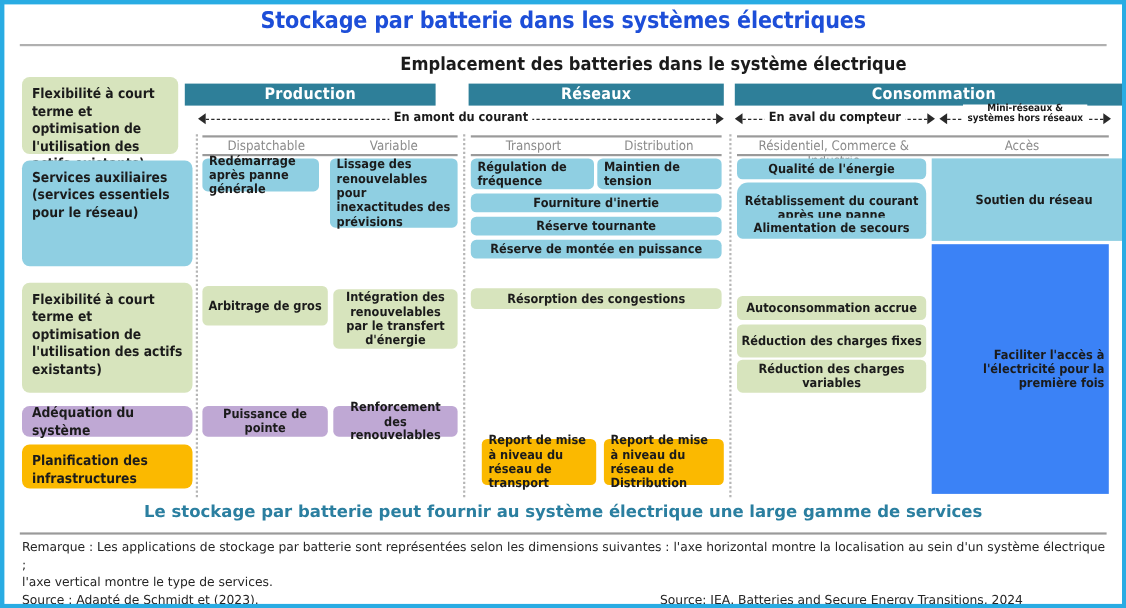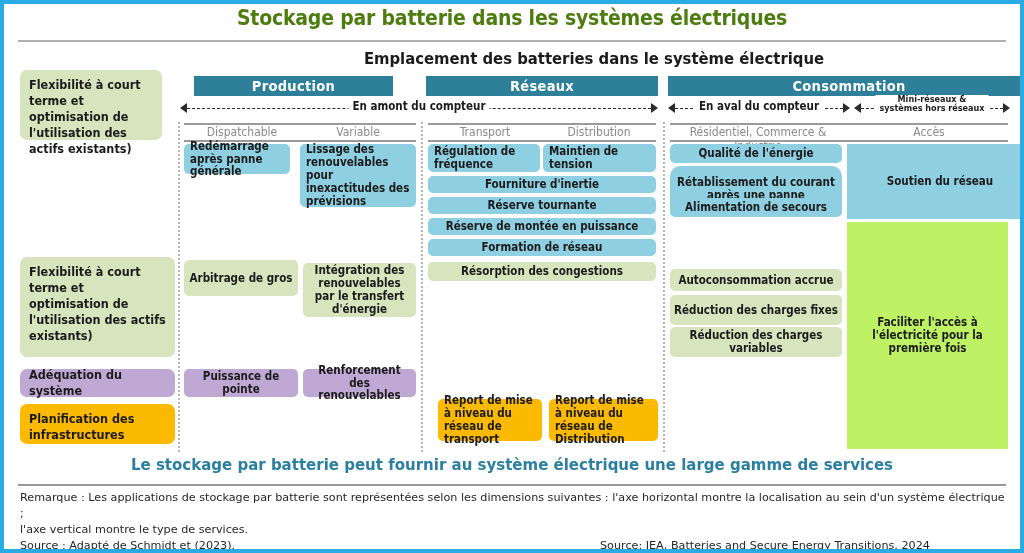--- a/index.html
+++ b/index.html
@@ -15,21 +15,21 @@
     background: #ffffff;
     border: 4px solid #29ace3;
     overflow: hidden;
   }
 
   
   .title {
     position: absolute; left: 0; top: 2px; width: 1016px;
     text-align: center;
     font-size: 21px; font-weight: bold; letter-spacing: -0.2px;
-    color: #4d7c0f;
+    color: #1d4ed8;
     font-family: "DejaVu Sans Condensed", "DejaVu Sans", sans-serif;
   }
   .rule-top {
     position: absolute; left: 14px; top: 36px; width: 988px; height: 2px;
     background: #b0b0b0;
   }
 
   
   .subtitle {
     position: absolute; left: 170px; top: 45px; width: 840px;
@@ -110,21 +110,21 @@
     display: flex; align-items: center; justify-content: center;
     text-align: center;
     padding: 2px 4px;
     font-family: "DejaVu Sans Condensed", "DejaVu Sans", sans-serif;
   }
   .appbox.lj { justify-content: flex-start; text-align: left; padding-left: 6px; }
   .c-blue   { background: #8fcfe2; }
   .c-green  { background: #d7e4bd; }
   .c-purple { background: #bfa8d4; }
   .c-orange { background: #fbb900; }
-  .c-gray   { background: #bef264; }
+  .c-gray   { background: #3b82f6; text-align: right; }
 
   
   .caption {
     position: absolute; left: 16px; top: 452px; width: 984px;
     text-align: center;
     font-size: 15px; font-weight: bold; color: #2b7fa0;
     font-family: "DejaVu Sans", sans-serif;
   }
   .rule-bot {
     position: absolute; left: 14px; top: 480px; width: 988px; height: 1.5px;
@@ -148,33 +148,34 @@
 <body>
 
 <div id="page">
 
   <div class="title">Stockage par batterie dans les systèmes électriques</div>
   <div class="rule-top"></div>
 
   <div class="subtitle">Emplacement des batteries dans le système électrique</div>
 
   <div class="legend-box lg-green" style="left:16px; top:66px; width:142px; height:70px;">Flexibilité à court terme et optimisation de l'utilisation des actifs existants)</div>
+  <div class="legend-box lg-blue" style="left:16px; top:142px; width:155px; height:96px;">Services auxiliaires (services essentiels pour le réseau)</div>
   <div class="legend-box lg-green" style="left:16px; top:253px; width:155px; height:100px;">Flexibilité à court terme et optimisation de l'utilisation des actifs existants)</div>
   <div class="legend-box lg-purple" style="left:16px; top:365px; width:155px; height:28px; display:flex; align-items:center;">Adéquation du système</div>
   <div class="legend-box lg-orange" style="left:16px; top:400px; width:155px; height:40px;">Planification des infrastructures</div>
 
-  <div class="colbar" style="left:190px; top:72px; width:199px;">Production</div>
+  <div class="colbar" style="left:164px; top:72px; width:228px;">Production</div>
   <div class="colbar" style="left:422px; top:72px; width:232px;">Réseaux</div>
   <div class="colbar" style="left:664px; top:72px; width:362px;">Consommation</div>
 
   <div class="arrowrow" style="left:176px; top:96px; width:478px;">
     <div class="ahead left" style="left:0;"></div>
     <div class="dline" style="left:7px; width:464px;"></div>
     <div class="ahead right" style="right:0;"></div>
-    <div class="atext" style="left:50%; transform:translateX(-50%);">En amont du compteur</div>
+    <div class="atext" style="left:50%; transform:translateX(-50%);">En amont du courant</div>
   </div>
 
   <div class="arrowrow" style="left:664px; top:96px; width:182px;">
     <div class="ahead left" style="left:0;"></div>
     <div class="dline" style="left:7px; width:168px;"></div>
     <div class="ahead right" style="right:0;"></div>
     <div class="atext" style="left:50%; transform:translateX(-50%);">En aval du compteur</div>
   </div>
 
   <div class="arrowrow" style="left:850px; top:96px; width:156px;">
@@ -211,21 +212,20 @@
   <div class="appbox c-green" style="left:180px; top:256px; width:114px; height:36px;">Arbitrage de gros</div>
   <div class="appbox c-green" style="left:299px; top:259px; width:113px; height:54px;">Intégration des renouvelables par le transfert d'énergie</div>
   <div class="appbox c-purple" style="left:180px; top:365px; width:114px; height:28px;">Puissance de pointe</div>
   <div class="appbox c-purple" style="left:299px; top:365px; width:113px; height:28px;">Renforcement des renouvelables</div>
 
   <div class="appbox c-blue lj" style="left:424px; top:140px; width:112px; height:28px;">Régulation de fréquence</div>
   <div class="appbox c-blue lj" style="left:539px; top:140px; width:113px; height:28px;">Maintien de tension</div>
   <div class="appbox c-blue" style="left:424px; top:172px; width:228px; height:17px;">Fourniture d'inertie</div>
   <div class="appbox c-blue" style="left:424px; top:193px; width:228px; height:17px;">Réserve tournante</div>
   <div class="appbox c-blue" style="left:424px; top:214px; width:228px; height:17px;">Réserve de montée en puissance</div>
-  <div class="appbox c-blue" style="left:424px; top:235px; width:228px; height:17px;">Formation de réseau</div>
   <div class="appbox c-green" style="left:424px; top:258px; width:228px; height:19px;">Résorption des congestions</div>
   <div class="appbox c-orange lj" style="left:434px; top:395px; width:104px; height:42px;">Report de mise à niveau du réseau de transport</div>
   <div class="appbox c-orange lj" style="left:545px; top:395px; width:109px; height:42px;">Report de mise à niveau du réseau de Distribution</div>
 
   <div class="appbox c-blue" style="left:666px; top:140px; width:172px; height:19px;">Qualité de l'énergie</div>
   <div class="appbox c-blue" style="left:666px; top:162px; width:172px; height:46px;border-radius:10px;">Rétablissement du courant après une panne</div>
   <div class="appbox c-blue" style="left:666px; top:194px; width:172px; height:19px;">Alimentation de secours</div>
   <div class="appbox c-green" style="left:666px; top:291px; width:172px; height:30px;">Réduction des charges fixes</div>
   <div class="appbox c-green" style="left:666px; top:265px; width:172px; height:22px;">Autoconsommation accrue</div>
   <div class="appbox c-green" style="left:666px; top:323px; width:172px; height:30px;">Réduction des charges variables</div>

